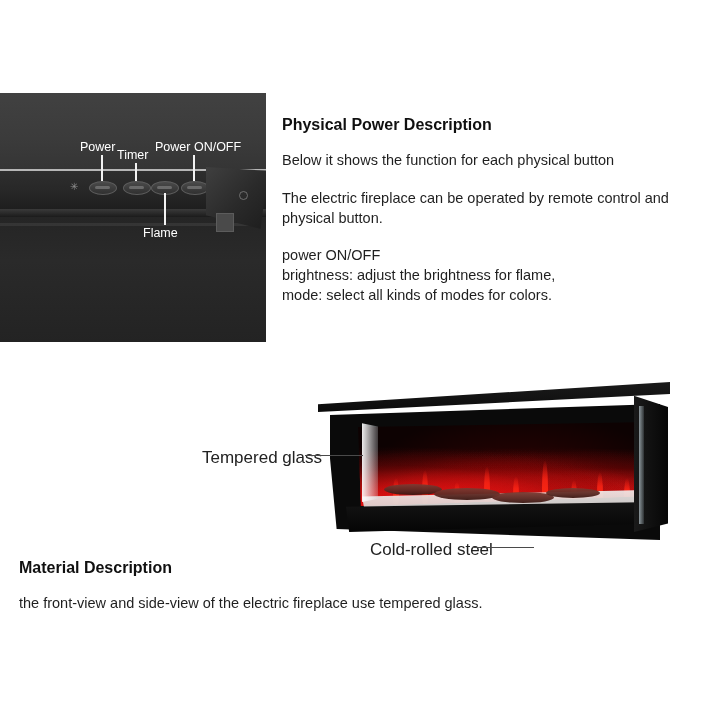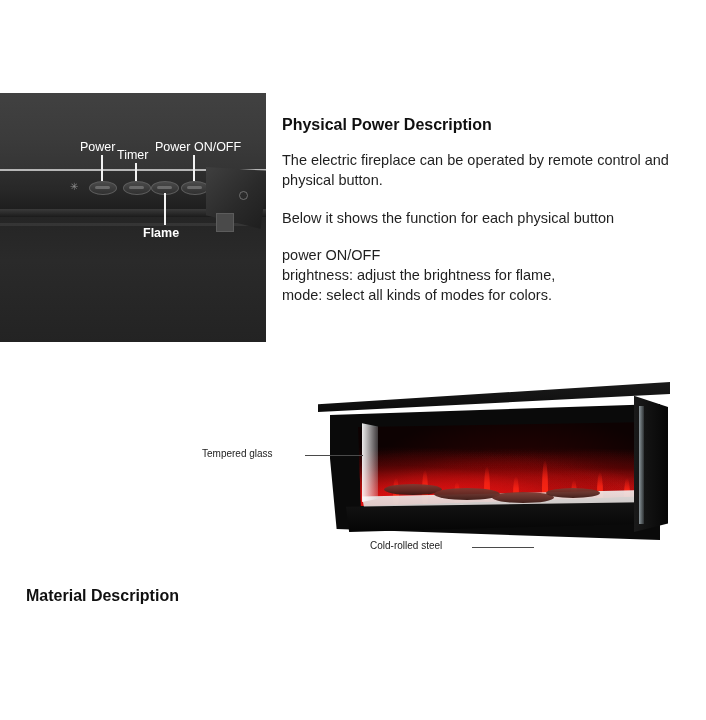--- a/index.html
+++ b/index.html
@@ -252,38 +252,37 @@
     position: absolute;
     right: 2px; top: 12px;
     width: 34px; height: 142px;
     background: linear-gradient(90deg, #1a1a1a 0%, #0c0c0c 70%, #060606 100%);
     clip-path: polygon(0 4%, 100% 12%, 100% 94%, 0 100%);
   }
 
   
   .anno {
     position: absolute;
-    font-size: 10px;
+    font-size: 17px;
     color: #222222;
     white-space: nowrap;
     line-height: 1;
   }
   .hline {
     position: absolute;
     height: 1.2px;
     background: #4a4a4a;
   }
 
   
   .material {
     position: absolute;
-    left: 26px;
+    left: 19px;
     top: 558px;
     width: 660px;
-    margin-top: 28px;
   }
 </style>
 </head>
 <body>
 
 <div class="panel-photo">
   <div class="photo-upper"></div>
   <div class="photo-hairline"></div>
   <div class="photo-strip"></div>
   <div class="photo-lip"></div>
@@ -301,27 +300,27 @@
   <div class="photo-foot"></div>
 
   <div class="vline" style="left:101px; top:62px;  height:26px;"></div>
   <div class="vline" style="left:135px; top:70px;  height:18px;"></div>
   <div class="vline" style="left:193px; top:62px;  height:26px;"></div>
   <div class="vline" style="left:164px; top:100px; height:32px;"></div>
 
   <span class="cap-label" style="left:80px;  top:48px;">Power</span>
   <span class="cap-label" style="left:117px; top:56px;">Timer</span>
   <span class="cap-label" style="left:155px; top:48px;">Power ON/OFF</span>
-  <span class="cap-label" style="left:143px; top:134px;font-weight:bold;">Flame</span>
+  <span class="cap-label" style="left:143px; top:134px;">Flame</span>
 </div>
 
 <div class="btn-desc">
   <h2 class="h-title">Physical Power Description</h2>
+  <p class="para">Below it shows the function for each physical button</p>
   <p class="para">The electric fireplace can be operated by remote control and physical button.</p>
-  <p class="para">Below it shows the function for each physical button</p>
   <p class="para list tight">power ON/OFF</p>
   <p class="para list tight">brightness: adjust the brightness for flame,</p>
   <p class="para list tight">mode: select all kinds of modes for colors.</p>
 </div>
 
 <div class="fire-photo">
   <div class="fp-top"></div>
   <div class="fp-body"></div>
 
   <div class="fp-cavity">
@@ -352,13 +351,14 @@
 </div>
 
 <span class="anno" style="left:202px; top:449px;">Tempered glass</span>
 <div class="hline" style="left:305px; top:455px; width:58px;"></div>
 
 <span class="anno" style="left:370px; top:541px;text-align:right;">Cold-rolled steel</span>
 <div class="hline" style="left:472px; top:547px; width:62px;"></div>
 
 <div class="material">
   <h2 class="h-title">Material Description</h2>
+  <p class="para">the front-view and side-view of the electric fireplace use tempered glass.</p>
 </div>
 
 </body></html>

